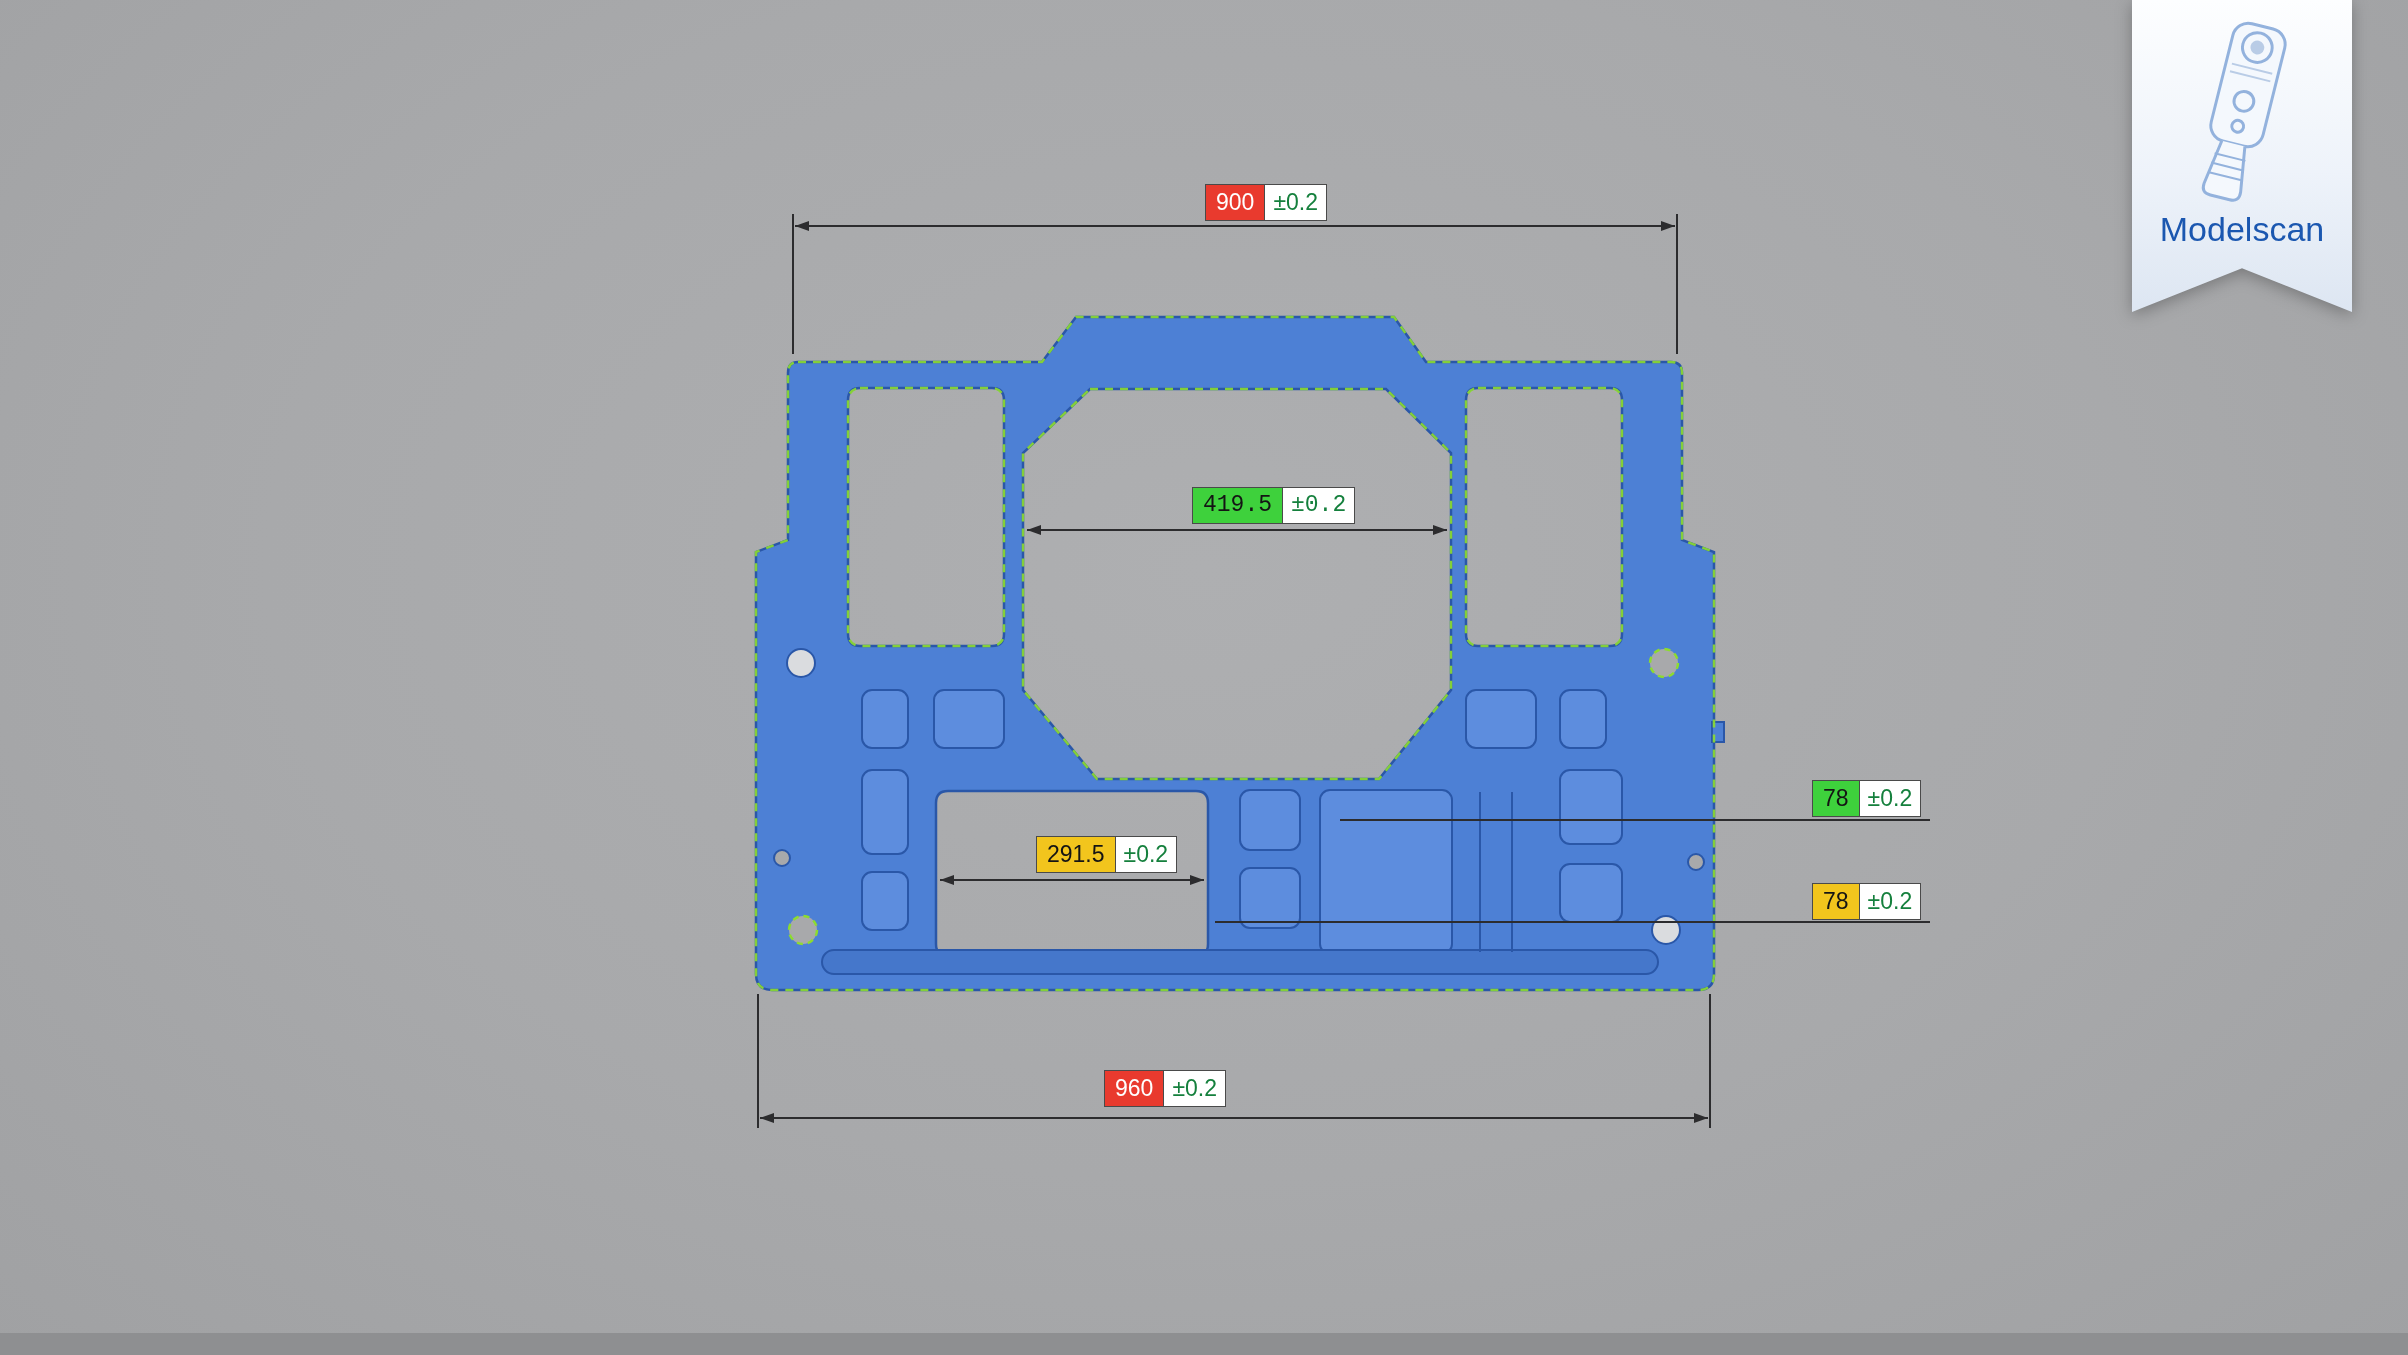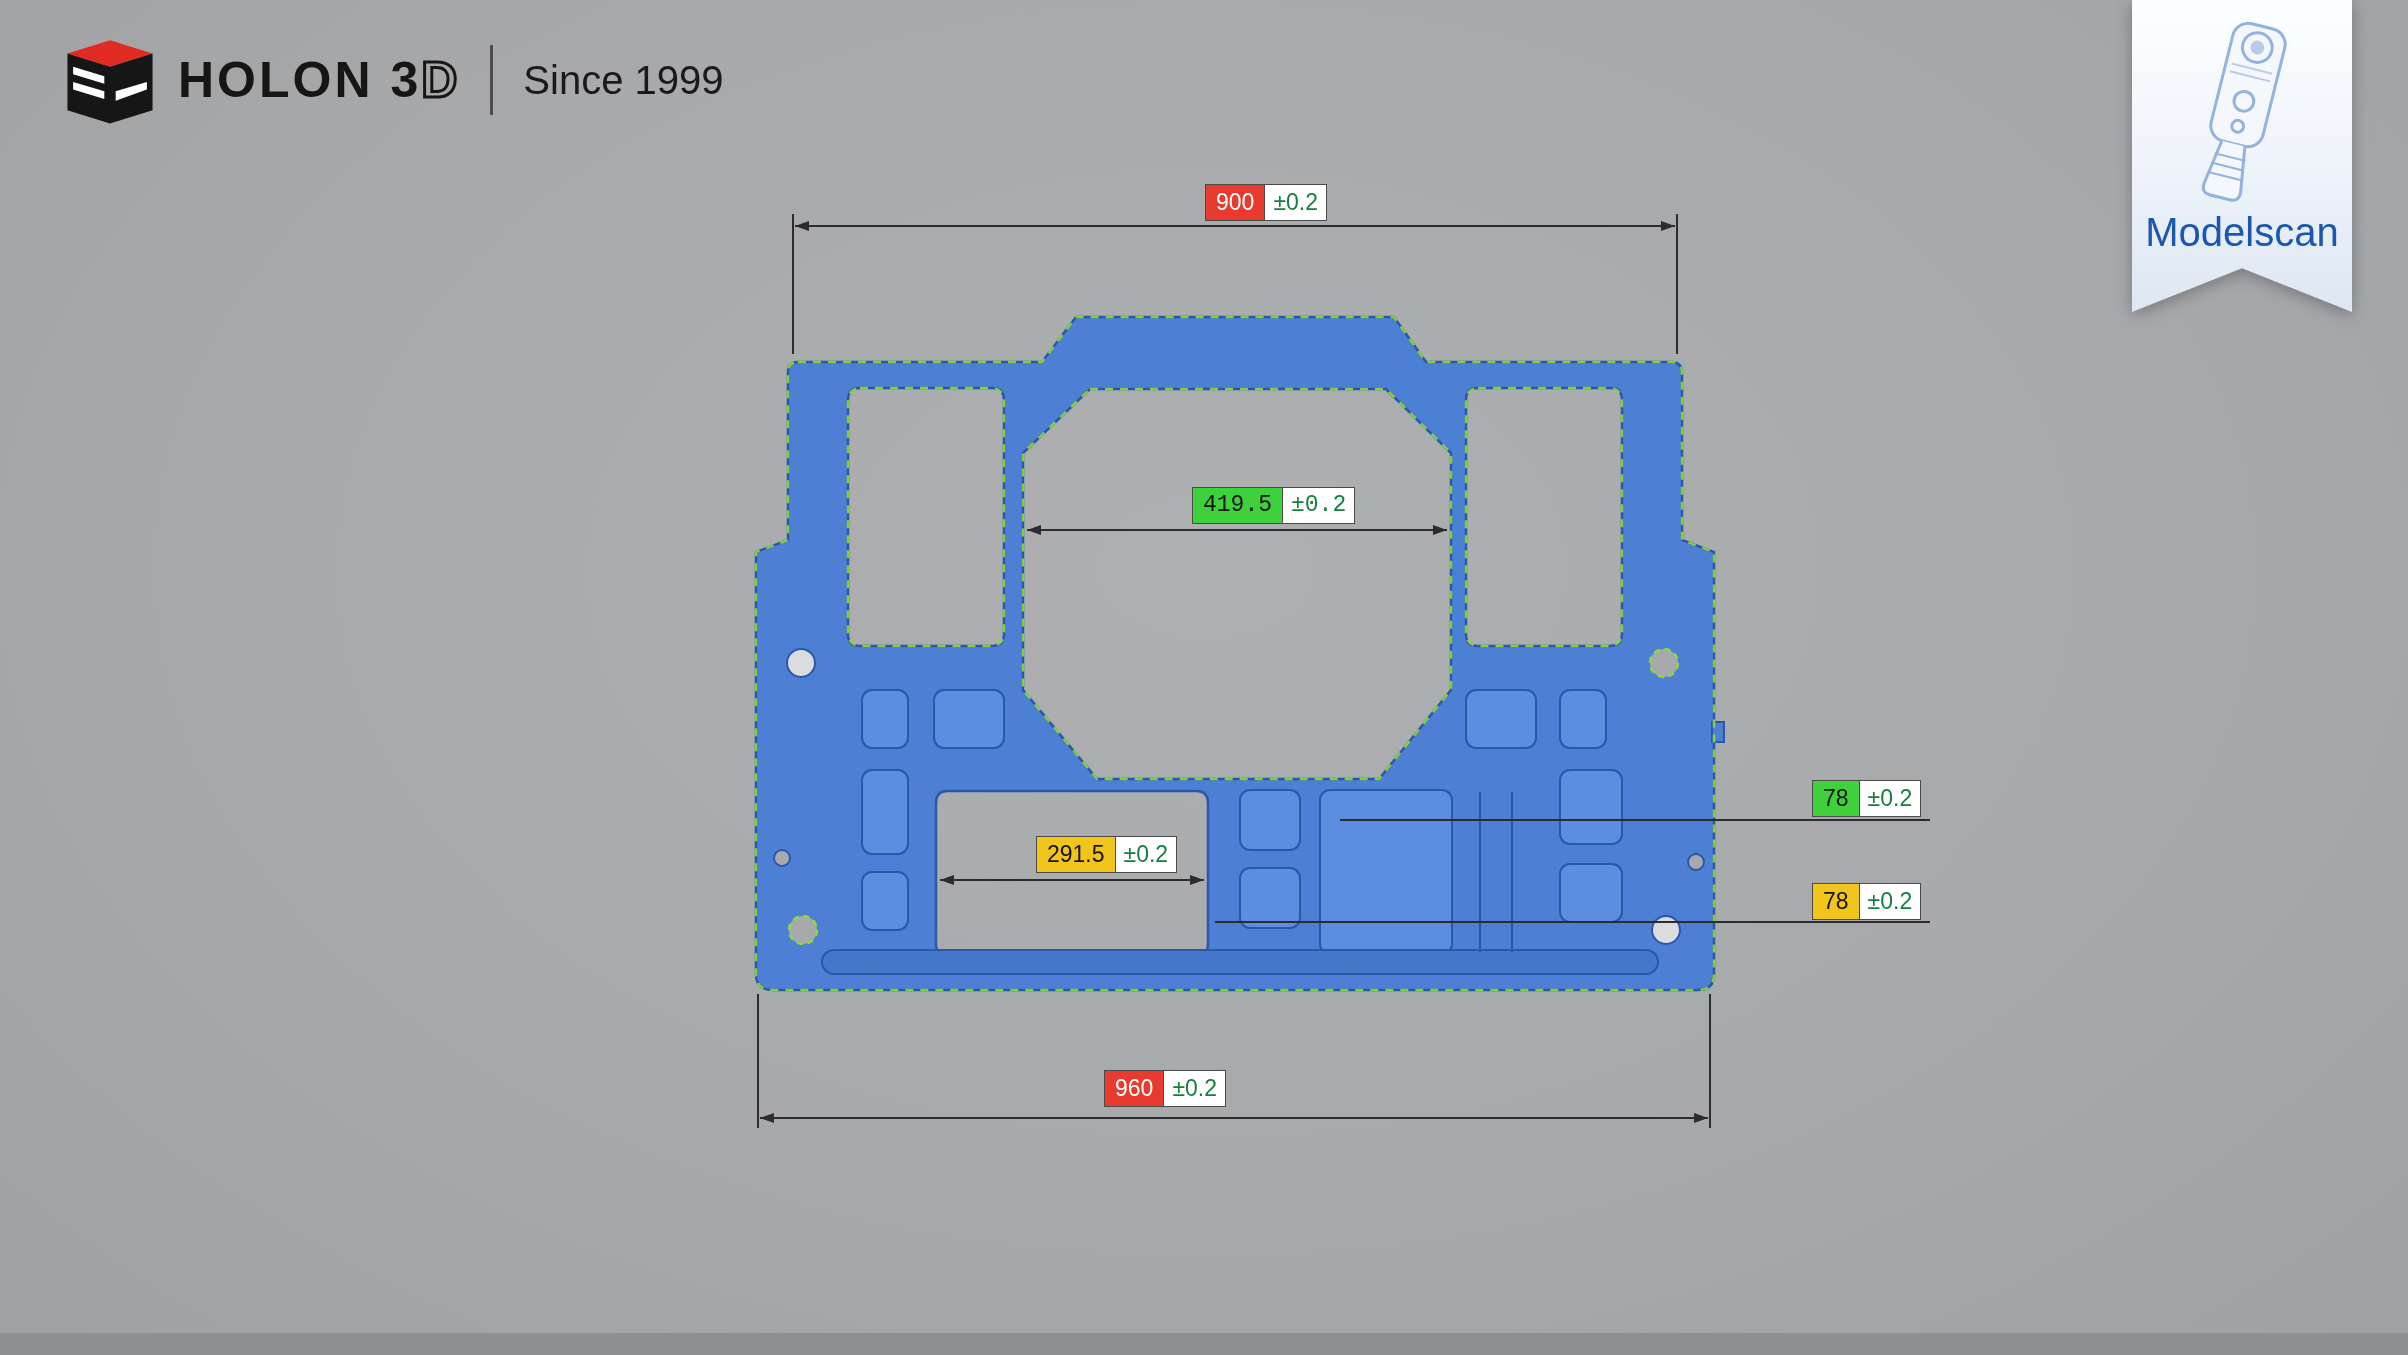--- a/index.html
+++ b/index.html
@@ -17,47 +17,34 @@
   .tagline{font-size:40px;font-weight:500;color:#1a1a1c;white-space:nowrap;}
   
   .ribbon-wrap{position:absolute;left:2132px;top:0;width:220px;height:312px;filter:drop-shadow(0 4px 8px rgba(0,0,0,.28));}
   .ribbon{
     width:100%;height:100%;
     background:linear-gradient(180deg,#fdfeff 0%,#eef3fa 55%,#dde6f2 100%);
     clip-path:polygon(0 0,100% 0,100% 100%,50% 86%,0 100%);
     display:flex;flex-direction:column;align-items:center;
   }
   .scanner-icon{margin-top:10px;width:150px;height:198px;}
-  .ribbon-label{font-size:40px;font-weight:500;color:#1b57b0;margin-top:2px;}
+  .ribbon-label{font-size:34px;font-weight:500;color:#1b57b0;margin-top:2px;}
   
   .dim-label{position:absolute;display:flex;font-size:23px;line-height:1;align-items:flex-start;}
   .dim-value{padding:6px 10px;border:1px solid #4a4a4a;color:#141414;background:#ccc;}
   .dim-tol{padding:6px 8px;border:1px solid #4a4a4a;border-left:none;background:#ffffff;color:#15803d;}
   
   .bottom-bar{position:absolute;left:0;bottom:0;width:100%;height:22px;background:#8e8f91;}
   .part-svg{position:absolute;left:0;top:0;}
 </style>
 </head>
 <body>
 
 <div class="stage">
 
-  <div class="header">
-    <svg class="logo-cube" viewBox="0 0 110 100">
-      <polygon points="10,22 55,8 100,22 55,36" fill="#e02b23"></polygon>
-      <polygon points="10,22 55,36 55,96 10,82" fill="#161616"></polygon>
-      <polygon points="55,36 100,22 100,82 55,96" fill="#161616"></polygon>
-      <polygon points="16,36 49,46 49,54 16,44" fill="#ffffff"></polygon>
-      <polygon points="16,52 49,62 49,70 16,60" fill="#ffffff"></polygon>
-      <polygon points="61,62 94,52 94,60 61,72" fill="#ffffff"></polygon>
-    </svg>
-    <div class="logo-text"><span>HOLON 3</span><span class="logo-d">D</span></div>
-    <div class="logo-divider"></div>
-    <div class="tagline">Since 1999</div>
-  </div>
 
   <div class="ribbon-wrap">
     <div class="ribbon">
       <svg class="scanner-icon" viewBox="0 0 150 200">
         <g transform="rotate(14 75 100)" fill="none" stroke="#93b2dd" stroke-width="3">
           <rect x="48" y="14" width="54" height="122" rx="16" fill="#f4f8fd"></rect>
           <circle cx="75" cy="36" r="15"></circle>
           <circle cx="75" cy="36" r="7" fill="#b9cce6" stroke="none"></circle>
           <circle cx="75" cy="92" r="10"></circle>
           <circle cx="75" cy="118" r="6"></circle>

